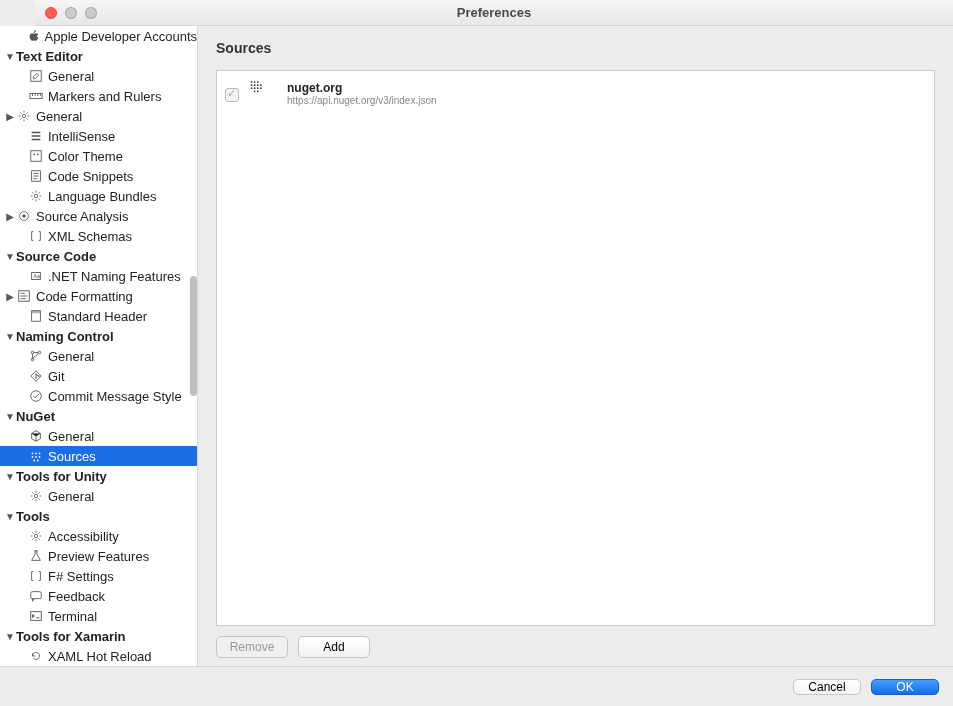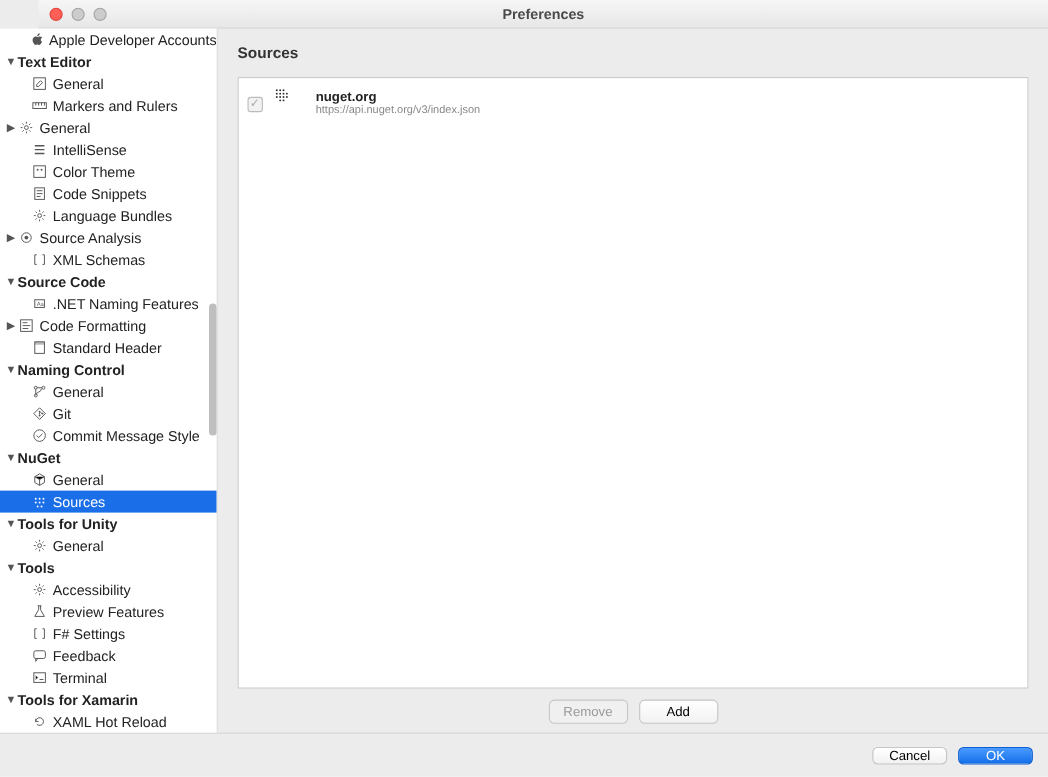--- a/index.html
+++ b/index.html
@@ -32,21 +32,21 @@
   .main { flex: 1; display: flex; flex-direction: column; padding: 14px 18px 8px 18px; }
   .main-title { font-weight: 700; font-size: 14px; margin-bottom: 14px; color: #333; }
   .listbox { flex: 1; border: 1px solid #c9c9c9; background: #fff; padding: 6px; overflow: auto; }
   .source-row { display: flex; align-items: center; gap: 10px; padding: 2px; }
   .source-check { width: 14px; height: 14px; border: 1px solid #bbb; border-radius: 3px; background: #f2f2f2; position: relative; margin-top: 4px; flex-shrink: 0; }
   .source-check::after { content: "✓"; position: absolute; top: -2px; left: 1px; font-size: 11px; color: #aaa; }
   .source-icon { width: 28px; height: 28px; flex-shrink: 0; }
   .source-text .name { font-weight: 700; font-size: 12px; }
   .source-text .url { color: #888; font-size: 10px; }
 
-  .list-actions { display: flex; justify-content: center; gap: 10px; margin-top: 10px; }
+  .list-actions { display: flex; justify-content: flex-start; gap: 10px; margin-top: 10px; }
   .list-actions button { width: 72px; height: 22px; border: 1px solid #c6c6c6; border-radius: 5px; background: linear-gradient(#fff,#f2f2f2); font-size: 12px; cursor: pointer; }
   .list-actions button.disabled { color: #9a9a9a; background: #f0f0f0; }
 
   
   .footer { height: 40px; border-top: 1px solid #d5d5d5; display: flex; justify-content: flex-end; align-items: center; gap: 10px; padding-right: 14px; background: #ececec; }
   .footer button { width: 68px; height: 16px; border: 1px solid #c6c6c6; border-radius: 5px; font-size: 12px; cursor: pointer; background: linear-gradient(#fff,#f2f2f2); }
   .footer button.primary { background: linear-gradient(#4a9bff,#136fe8); color: #fff; border-color: #0f5fd0; font-weight: 500; }
 
   svg { width: 14px; height: 14px; }
 </style>

